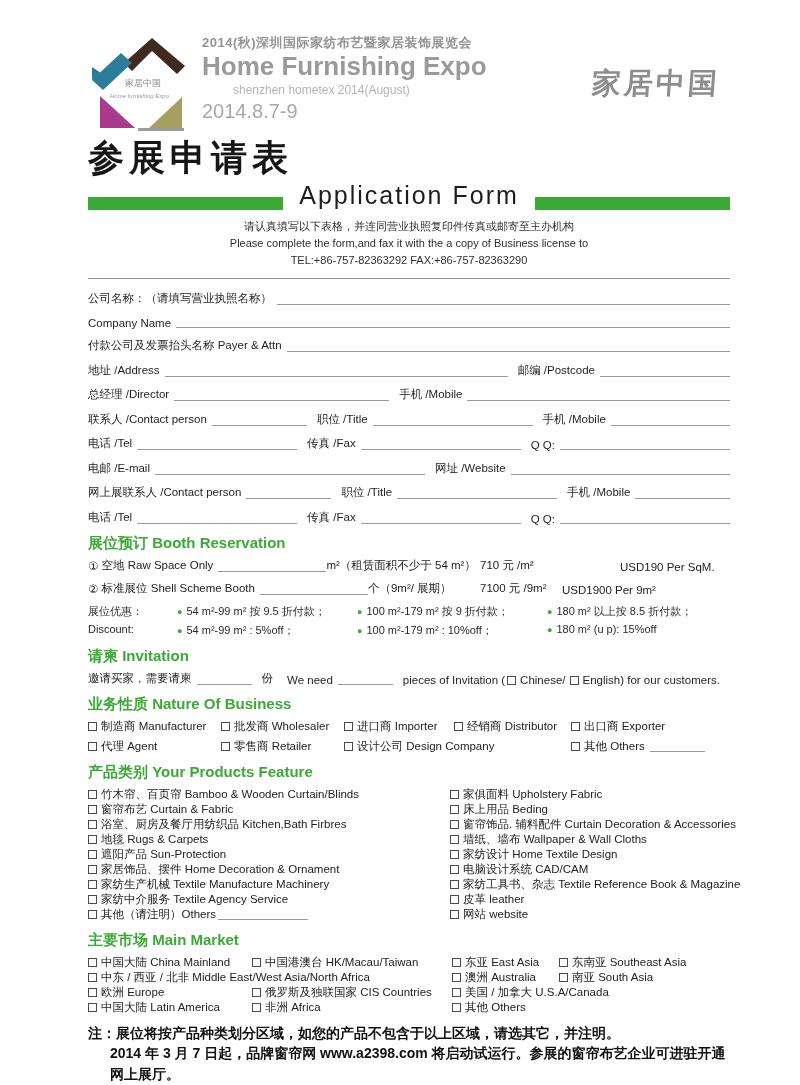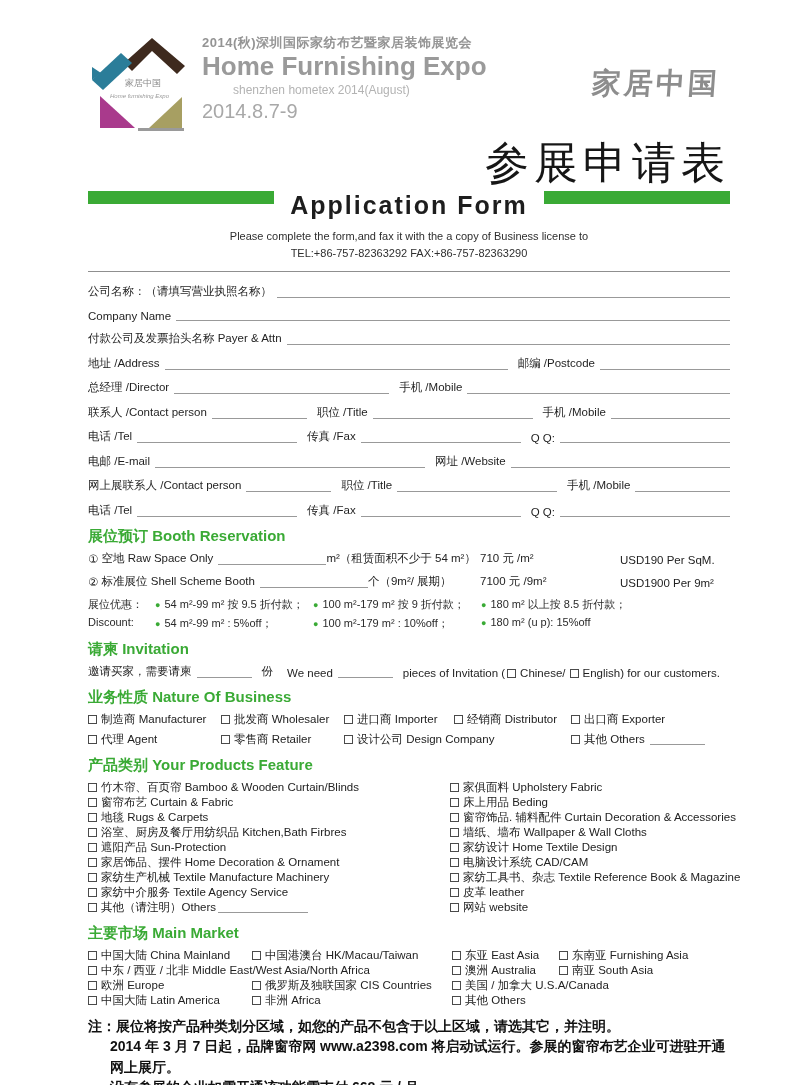--- a/index.html
+++ b/index.html
@@ -17,23 +17,23 @@
   .hdr-text { flex:1 1 auto; line-height:1.15; }
   .hdr-cn   { font-size:13px; font-weight:700; color:#949494; letter-spacing:.5px; }
   .hdr-en   { font-size:26px; font-weight:700; color:#9a9a9a; margin-top:1px; }
   .hdr-sub  { font-size:12px; color:#b3b3b3; margin-top:2px;margin-left:31px; }
   .hdr-date { font-size:20px; color:#a8a8a8; margin-top:2px; }
   .hdr-cal  { flex:0 0 auto; font-family:"DejaVu Serif","Liberation Serif",serif;
               font-size:29px; color:#8d8d8d; margin:28px 10px 0 0;
               letter-spacing:3px; transform:skewX(-4deg); font-weight:700; }
 
   
-  .title-cn { text-align:right; font-size:44px; font-weight:400; color:#161616;
+  .title-cn { text-align:left; font-size:36px; font-weight:700; color:#161616;
               letter-spacing:5px; margin-top:-4px; }
-  .title-row { display:flex; align-items:flex-start; margin-top:-2px;font-weight:bold; }
+  .title-row { display:flex; align-items:flex-end; margin-top:-2px; }
   .gbar { height:13px; background:#3aaa35; flex:1 1 auto; }
   .title-en { font-size:25px; color:#1d1d1d; letter-spacing:2px; padding:0 16px;
               white-space:nowrap; }
 
   
   .intro { text-align:center; font-size:11px; color:#2e2e2e; line-height:1.55; margin-top:8px; }
   .rule1 { border-top:1px solid #8f8f8f; margin:9px 0 12px; }
 
   
   .frow { display:flex; align-items:flex-end; font-size:11.5px; color:#1f1f1f;
@@ -48,21 +48,21 @@
   
   .sec-h { color:#3aaa35; font-size:15px; font-weight:700; margin:9px 0 5px; }
   .cb { width:9px; height:9px; border:1px solid #4a4a4a; display:inline-block;
         flex:0 0 auto; margin-right:4px; background:#fff; vertical-align:-1px; }
   .ck { display:flex; align-items:center; white-space:nowrap; }
   .inline-ck { display:inline-flex; align-items:center; margin:0 2px; }
 
   .booth-line { display:flex; align-items:flex-end; font-size:11.5px; margin-bottom:8px; white-space:nowrap;}
   .booth-main { width:392px; display:flex; align-items:flex-end; flex:0 0 auto;}
   .booth-price{ width:82px; flex:0 0 auto; }
-  .disc-row { display:flex; font-size:11px; color:#2a2a2a; margin-bottom:4px; white-space:nowrap; }
+  .disc-row { display:flex; font-size:11px; color:#2a2a2a; margin-bottom:4px; white-space:nowrap;gap:22px; }
   .disc-lbl { width:67px; flex:0 0 auto; }
   .disc-i1 { width:158px; } .disc-i2 { width:140px; }
   .dot { color:#3aaa35; font-size:9px; margin-right:4px; }
 
   .biz-row { display:flex; font-size:11.5px; margin-bottom:5px; }
   .bc1{width:133px} .bc2{width:123px} .bc3{width:110px} .bc4{width:117px}
   .bc34{width:227px}
 
   .prod-cols { display:flex; }
   .prod-col-l { width:362px; flex:0 0 auto; }
@@ -110,20 +110,21 @@
   </div>
 
   <div class="title-cn">参展申请表</div>
   <div class="title-row">
     <div class="gbar"></div>
     <div class="title-en">Application Form</div>
     <div class="gbar"></div>
   </div>
 
   <div class="intro">
+    <div>请认真填写以下表格，并连同营业执照复印件传真或邮寄至主办机构</div>
     <div>Please complete the form,and fax it with the a copy of Business license to</div>
     <div>TEL:+86-757-82363292 FAX:+86-757-82363290</div>
   </div>
   <div class="rule1"></div>
 
   <div>
     <div class="frow">
       <span class="lbl">公司名称：（请填写营业执照名称）</span>
       <span class="fill fx"></span>
     </div>
@@ -200,21 +201,21 @@
       <span style="margin-left:58px">USD190 Per SqM.</span>
     </div>
     <div class="booth-line">
       <span class="booth-main">
         <span class="lbl">②</span>&nbsp;
         <span class="lbl">标准展位 Shell Scheme Booth</span>
         <span class="fill" style="width:108px;margin-right:0"></span>
         <span class="lbl">个（9m²/ 展期）</span>
       </span>
       <span class="booth-price">7100 元 /9m²</span>
-      <span style="margin-left:58px">USD1900 Per 9m²</span>
+      <span style="">USD1900 Per 9m²</span>
     </div>
     <div class="disc-row" style="margin-top:8px">
       <span class="disc-lbl">展位优惠：</span>
       <span class="disc-i1"><span class="dot">●</span><span>54 m²-99 m² 按 9.5 折付款；</span></span>
       <span class="disc-i2" style="width:168px"><span class="dot">●</span><span>100 m²-179 m² 按 9 折付款；</span></span>
       <span><span class="dot">●</span><span>180 m² 以上按 8.5 折付款；</span></span>
     </div>
     <div class="disc-row">
       <span class="disc-lbl">Discount:</span>
       <span class="disc-i1"><span class="dot">●</span><span>54 m²-99 m² : 5%off；</span></span>
@@ -296,25 +297,25 @@
         <div class="pitem">
             <span class="cb"></span>
             <span>竹木帘、百页帘 Bamboo &amp; Wooden Curtain/Blinds</span>
           </div>
         <div class="pitem">
             <span class="cb"></span>
             <span>窗帘布艺 Curtain &amp; Fabric</span>
           </div>
         <div class="pitem">
             <span class="cb"></span>
+            <span>浴室、厨房及餐厅用纺织品 Kitchen,Bath Firbres</span>
+          </div>
+        <div class="pitem">
+            <span class="cb"></span>
             <span>地毯 Rugs &amp; Carpets</span>
-          </div>
-        <div class="pitem">
-            <span class="cb"></span>
-            <span>浴室、厨房及餐厅用纺织品 Kitchen,Bath Firbres</span>
           </div>
         <div class="pitem">
             <span class="cb"></span>
             <span>遮阳产品 Sun-Protection</span>
           </div>
         <div class="pitem">
             <span class="cb"></span>
             <span>家居饰品、摆件 Home Decoration &amp; Ornament</span>
           </div>
         <div class="pitem">
@@ -382,21 +383,21 @@
       <span class="ck mc2">
           <span class="cb"></span>
           <span>中国港澳台 HK/Macau/Taiwan</span>
         </span>
       <span class="ck mc3">
           <span class="cb"></span>
           <span>东亚 East Asia</span>
         </span>
       <span class="ck">
           <span class="cb"></span>
-          <span>东南亚 Furnishing Asia</span>
+          <span>东南亚 Southeast Asia</span>
         </span>
     </div>
     <div class="mk-row">
       <span class="ck mc12">
           <span class="cb"></span>
           <span>中东 / 西亚 / 北非 Middle East/West Asia/North Africa</span>
         </span>
       <span class="ck mc3">
           <span class="cb"></span>
           <span>澳洲 Australia</span>

